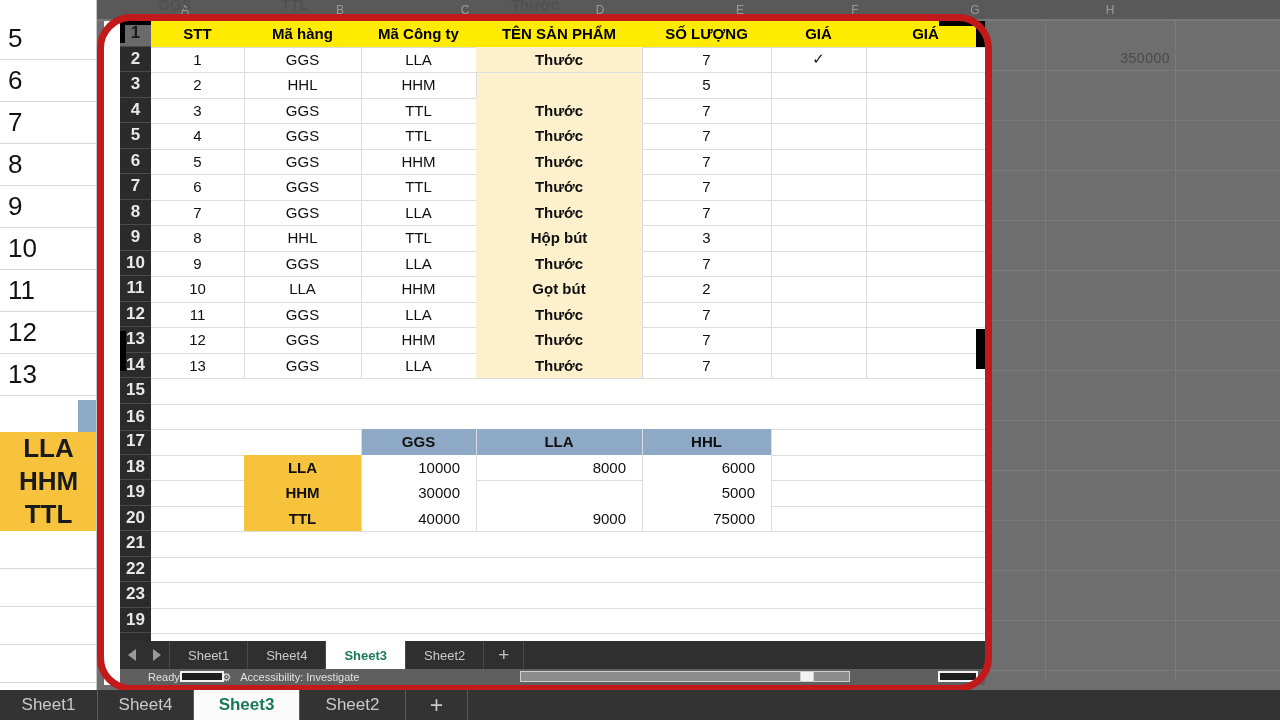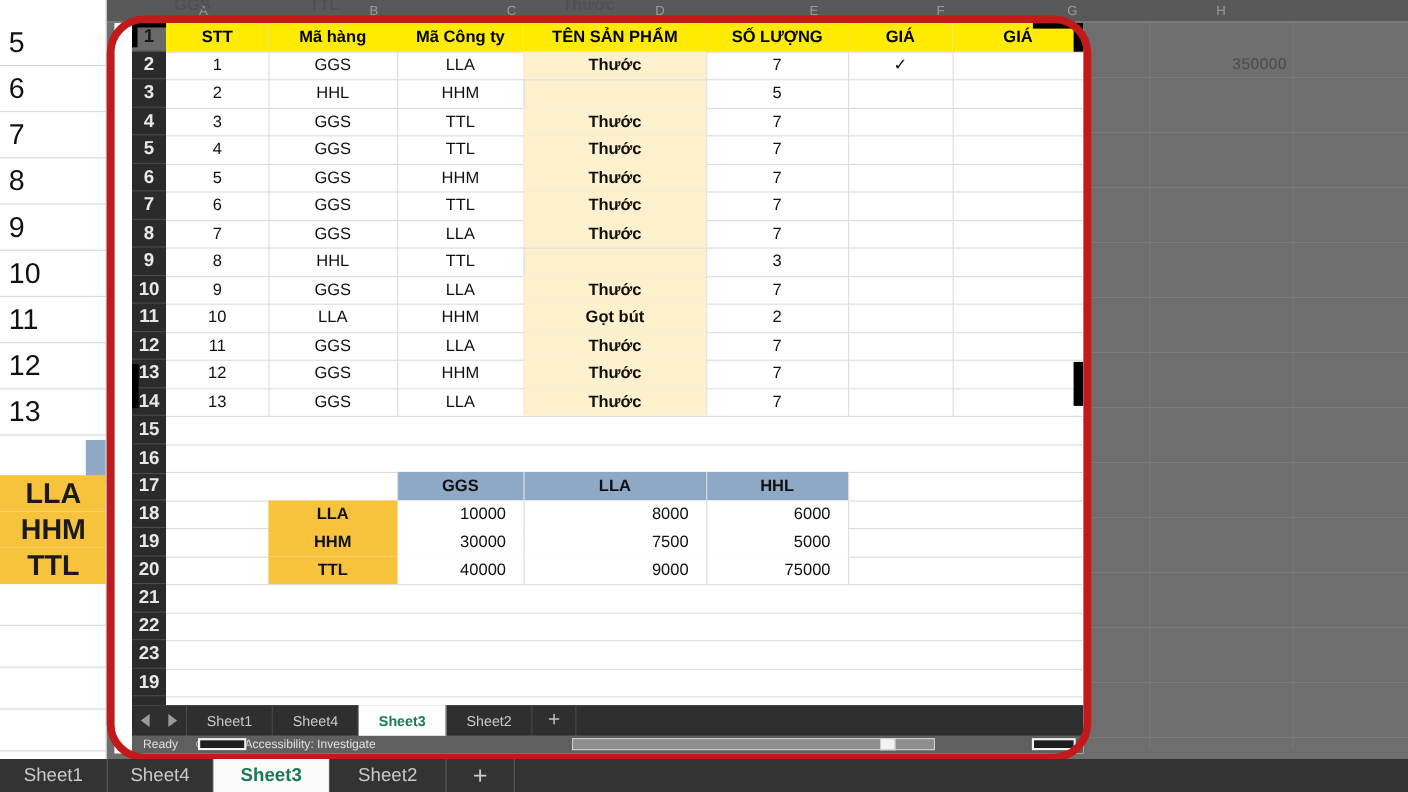--- a/index.html
+++ b/index.html
@@ -175,21 +175,21 @@
     border-right: 1px solid #4a4a4a;
   }
 
   
   #statusbar {
     position: absolute; left: 16px; top: 648px; width: 865px; height: 16px;
     background: #5f5f5f;
     display: flex; align-items: center;
     font-size: 11px; color: #e0e0e0;
   }
-  #statusbar .sb-item { display: flex; align-items: center; margin-left: 10px; }
+  #statusbar .sb-item { display: flex; align-items: center; margin-left: 28px; }
   #statusbar .sb-ico { margin-right: 5px; font-size: 11px; }
   #sb-scroll-h {
     position: absolute; left: 400px; top: 2px; width: 330px; height: 11px;
     background: #8d8d8d; border: 1px solid #cfcfcf;
   }
   #sb-thumb-sm {
     position: absolute; left: 680px; top: 2px; width: 14px; height: 11px;
     background: #f2f2f2; border: 1px solid #cfcfcf;
   }
   .sb-box {
@@ -390,20 +390,21 @@
       <div class="cell" style="left: 0px; top: 178.5px; width: 93px; height: 25.5px;">7</div>
       <div class="cell" style="left: 93px; top: 178.5px; width: 117px; height: 25.5px;">GGS</div>
       <div class="cell" style="left: 210px; top: 178.5px; width: 115px; height: 25.5px;">LLA</div>
       <div class="cell tan bold" style="left: 325px; top: 178.5px; width: 166px; height: 25.5px;">Thước</div>
       <div class="cell" style="left: 491px; top: 178.5px; width: 129px; height: 25.5px;">7</div>
       <div class="cell" style="left: 620px; top: 178.5px; width: 95px; height: 25.5px;"></div>
       <div class="cell" style="left: 715px; top: 178.5px; width: 119px; height: 25.5px;"></div>
       <div class="cell" style="left: 0px; top: 204px; width: 93px; height: 25.5px;">8</div>
       <div class="cell" style="left: 93px; top: 204px; width: 117px; height: 25.5px;">HHL</div>
       <div class="cell" style="left: 210px; top: 204px; width: 115px; height: 25.5px;">TTL</div>
+      <div class="cell tan bold" style="left: 325px; top: 204px; width: 166px; height: 25.5px;">Hộp bút</div>
       <div class="cell" style="left: 491px; top: 204px; width: 129px; height: 25.5px;">3</div>
       <div class="cell" style="left: 620px; top: 204px; width: 95px; height: 25.5px;"></div>
       <div class="cell" style="left: 715px; top: 204px; width: 119px; height: 25.5px;"></div>
       <div class="cell" style="left: 0px; top: 229.5px; width: 93px; height: 25.5px;">9</div>
       <div class="cell" style="left: 93px; top: 229.5px; width: 117px; height: 25.5px;">GGS</div>
       <div class="cell" style="left: 210px; top: 229.5px; width: 115px; height: 25.5px;">LLA</div>
       <div class="cell tan bold" style="left: 325px; top: 229.5px; width: 166px; height: 25.5px;">Thước</div>
       <div class="cell" style="left: 491px; top: 229.5px; width: 129px; height: 25.5px;">7</div>
       <div class="cell" style="left: 620px; top: 229.5px; width: 95px; height: 25.5px;"></div>
       <div class="cell" style="left: 715px; top: 229.5px; width: 119px; height: 25.5px;"></div>
@@ -437,21 +438,20 @@
       <div class="cell" style="left: 715px; top: 331.5px; width: 119px; height: 25.5px;"></div>
       <div class="cell mtx-hdr" style="left: 210px; top: 408px; width: 115px; height: 25.5px;">GGS</div>
       <div class="cell mtx-hdr" style="left: 325px; top: 408px; width: 166px; height: 25.5px;">LLA</div>
       <div class="cell mtx-hdr" style="left: 491px; top: 408px; width: 129px; height: 25.5px;">HHL</div>
       <div class="cell mtx-side" style="left: 93px; top: 433.5px; width: 117px; height: 25.5px;">LLA</div>
       <div class="cell mtx-val num-right" style="left: 210px; top: 433.5px; width: 115px; height: 25.5px;">10000</div>
       <div class="cell mtx-val num-right" style="left: 325px; top: 433.5px; width: 166px; height: 25.5px;">8000</div>
       <div class="cell mtx-val num-right" style="left: 491px; top: 433.5px; width: 129px; height: 25.5px;">6000</div>
       <div class="cell mtx-side" style="left: 93px; top: 459px; width: 117px; height: 25.5px;">HHM</div>
       <div class="cell mtx-val num-right" style="left: 210px; top: 459px; width: 115px; height: 25.5px; text-align: right;">30000</div>
-      <div class="cell mtx-val num-right" style="left: 325px; top: 459px; width: 166px; height: 25.5px;">7500</div>
       <div class="cell mtx-val num-right" style="left: 491px; top: 459px; width: 129px; height: 25.5px;">5000</div>
       <div class="cell mtx-side" style="left: 93px; top: 484.5px; width: 117px; height: 25.5px;">TTL</div>
       <div class="cell mtx-val num-right" style="left: 210px; top: 484.5px; width: 115px; height: 25.5px;">40000</div>
       <div class="cell mtx-val num-right" style="left: 325px; top: 484.5px; width: 166px; height: 25.5px;">9000</div>
       <div class="cell mtx-val num-right" style="left: 491px; top: 484.5px; width: 129px; height: 25.5px;">75000</div>
       <div class="vline" style="left: 210px; top: 408px; height: 102px;"></div>
       <div class="vline" style="left: 325px; top: 408px; height: 102px;"></div>
       <div class="vline" style="left: 491px; top: 408px; height: 102px;"></div>
       <div class="vline" style="left: 620px; top: 408px; height: 102px;"></div>
     </div>

